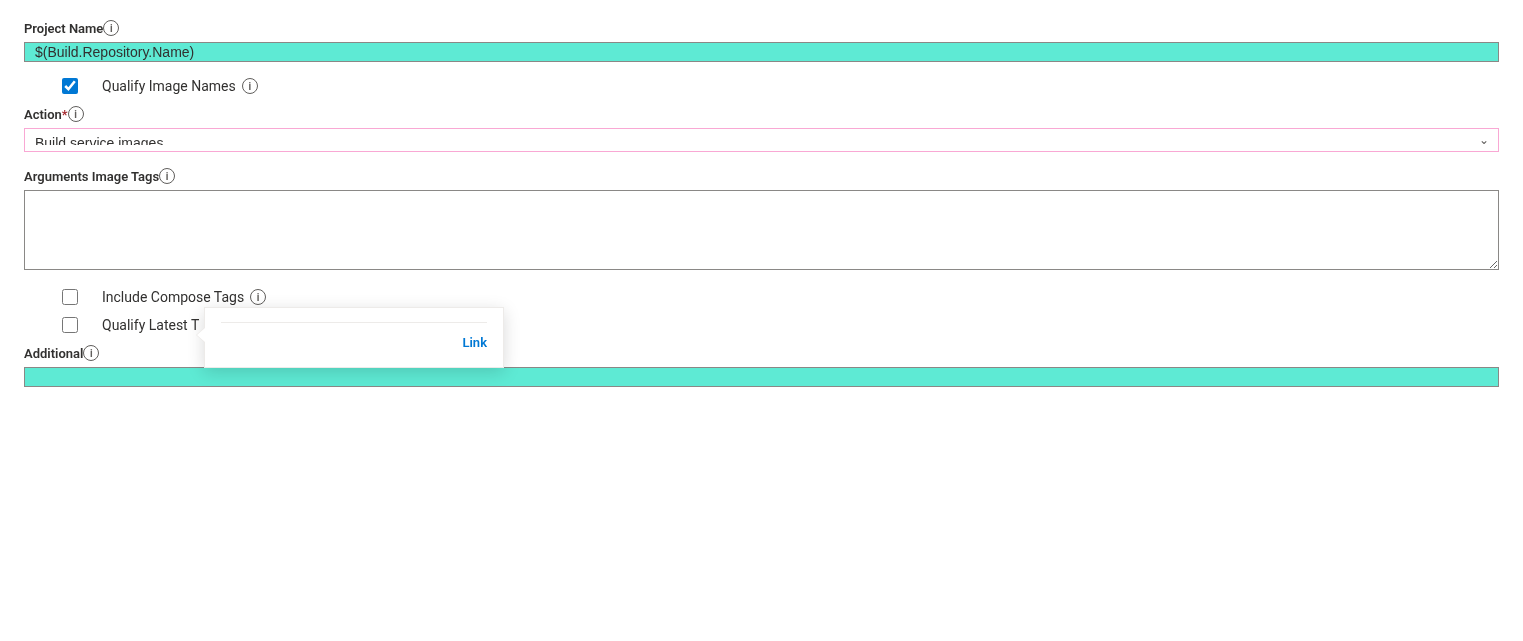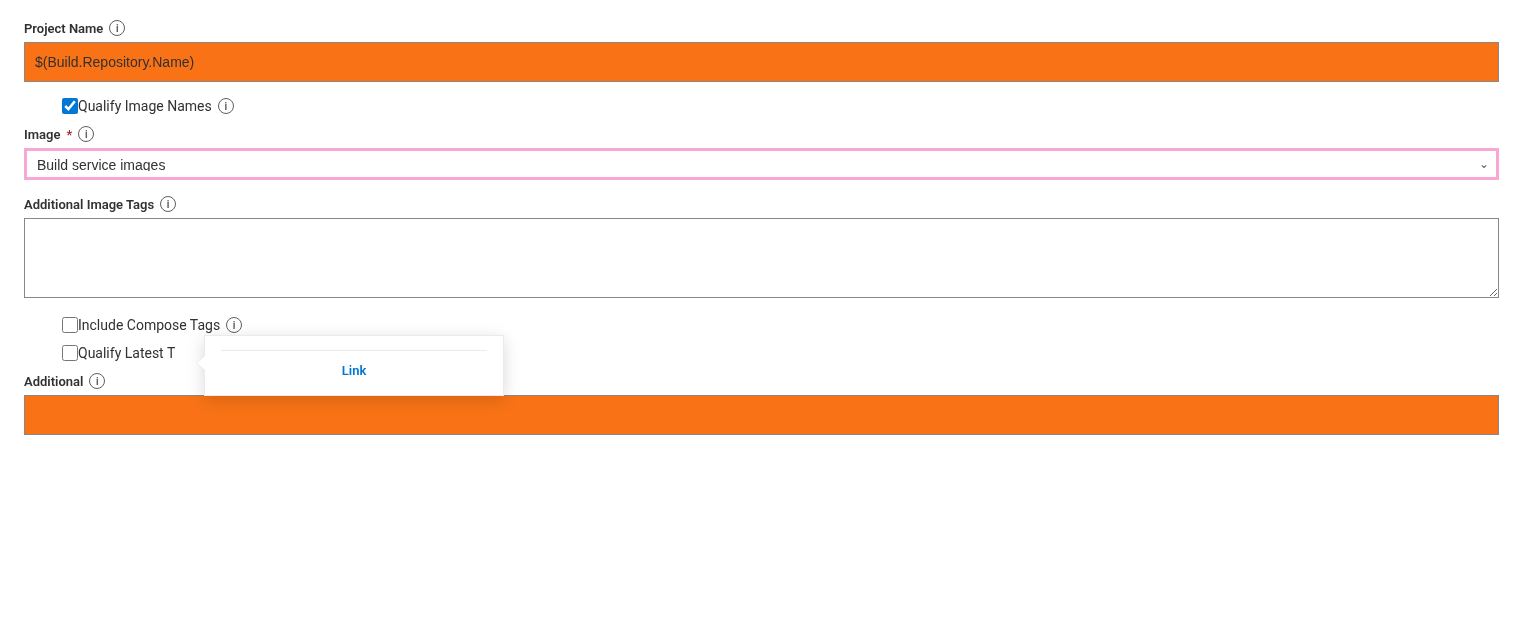--- a/index.html
+++ b/index.html
@@ -16,21 +16,20 @@
       padding: 20px 24px;
     }
 
     .form-section {
       margin-bottom: 16px;
     }
 
     .field-label {
       display: flex;
       align-items: center;
-      gap: 6px;
       font-size: 13px;
       font-weight: 600;
       color: #323130;
       margin-bottom: 6px;
     }
 
     .field-label .required {
       color: #a4262c;
     }
 
@@ -49,40 +48,40 @@
       flex-shrink: 0;
     }
 
     .text-input {
       width: 100%;
       border: 1px solid #8a8886;
       padding: 6px 10px;
       font-size: 14px;
       color: #323130;
       outline: none;
-      background: #f97316;
-      height: 40px;
+      background: #5eead4;
+      height: 20px;
     }
 
     .textarea-input {
       width: 100%;
       border: 1px solid #8a8886;
       padding: 6px 10px;
       font-size: 14px;
       color: #323130;
       outline: none;
       background: #ffffff;
       height: 80px;
       resize: vertical;
     }
 
     .checkbox-row {
       display: flex;
       align-items: center;
-      gap: 0;
+      gap: 24px;
       margin-bottom: 12px;
       padding-left: 38px;
     }
 
     .checkbox-input {
       width: 16px;
       height: 16px;
       accent-color: #0078d4;
       cursor: pointer;
       flex-shrink: 0;
@@ -96,27 +95,27 @@
       gap: 6px;
     }
 
     .select-wrapper {
       position: relative;
       width: 100%;
     }
 
     .select-input {
       width: 100%;
-      border: 3px solid #f9a8d4;
+      border: 1px solid #f9a8d4;
       padding: 6px 36px 6px 10px;
       font-size: 14px;
       color: #323130;
       outline: none;
       background: #ffffff;
-      height: 32px;
+      height: 24px;
       appearance: none;
       cursor: pointer;
     }
 
     .select-chevron {
       position: absolute;
       right: 10px;
       top: 50%;
       transform: translateY(-50%);
       pointer-events: none;
@@ -160,21 +159,21 @@
       border-bottom: 8px solid transparent;
       border-right: 9px solid #edebe9;
     }
 
     .tooltip-text {
       margin-bottom: 10px;
     }
 
     .tooltip-link {
       display: flex;
-      justify-content: center;
+      justify-content: flex-end;
       padding-top: 10px;
       border-top: 1px solid #edebe9;
     }
 
     .tooltip-link a {
       color: #0078d4;
       text-decoration: none;
       font-weight: 600;
       font-size: 13px;
     }
@@ -197,41 +196,41 @@
 <div class="checkbox-row form-section">
   <input type="checkbox" class="checkbox-input" checked="" style="">
   <label class="checkbox-label">
     <span>Qualify Image Names</span>
     <span class="info-icon">i</span>
   </label>
 </div>
 
 <div class="form-section">
   <div class="field-label">
-    <span>Image</span>
+    <span>Action</span>
     <span class="required">*</span>
     <span class="info-icon">i</span>
   </div>
   <div class="select-wrapper">
     <select class="select-input">
       <option>Build service images</option>
       <option>Push service images</option>
       <option>Run service images</option>
       <option>Lock service images</option>
       <option>Write service image digests</option>
       <option>Combine configuration</option>
       <option>Run a specific service command</option>
     </select>
     <span class="select-chevron">⌄</span>
   </div>
 </div>
 
 <div class="form-section">
   <div class="field-label">
-    <span>Additional Image Tags</span>
+    <span>Arguments Image Tags</span>
     <span class="info-icon">i</span>
   </div>
   <textarea class="textarea-input" style=""></textarea>
 </div>
 
 <div class="checkbox-row">
   <input type="checkbox" class="checkbox-input" style="">
   <label class="checkbox-label">
     <span>Include Compose Tags</span>
     <span class="info-icon">i</span>

